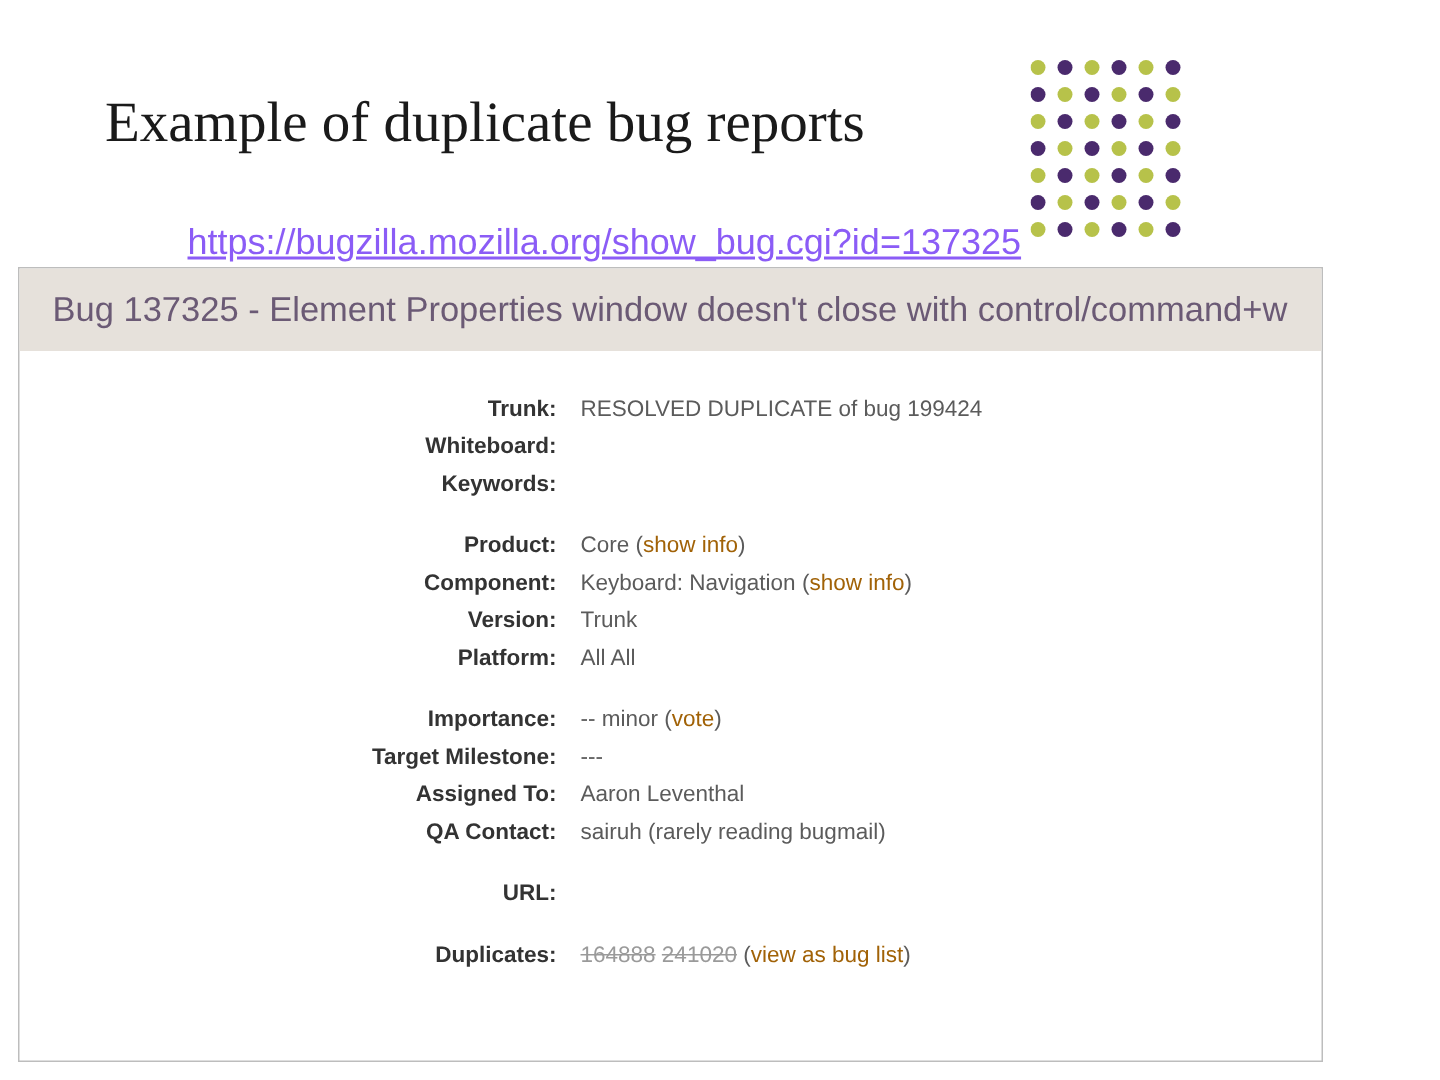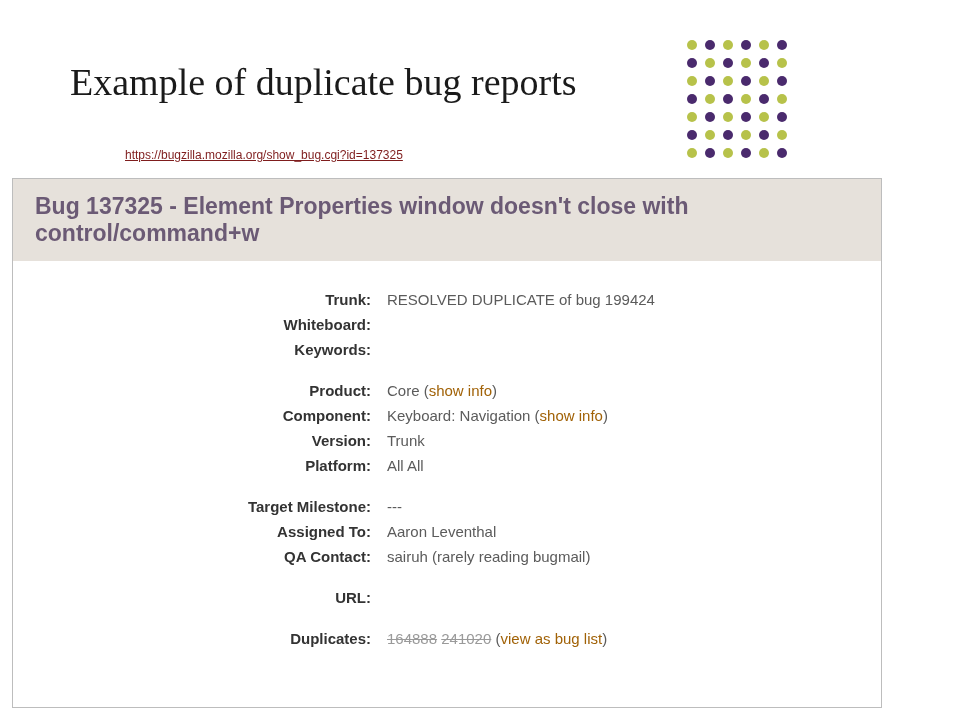--- a/index.html
+++ b/index.html
@@ -22,22 +22,22 @@
     top: 60px;
     left: 70px;
     font-family: "Comic Sans MS", "Comic Sans", cursive;
     font-size: 38px;
     color: #1a1a1a;
   }
   .url-link {
     position: absolute;
     top: 148px;
     left: 125px;
-    font-size: 12px;
-    color: #7f1d1d;
+    font-size: 24px;
+    color: #8b5cf6;
     text-decoration: underline;
   }
   .decoration {
     position: absolute;
     top: 40px;
     right: 40px;
     width: 110px;
     height: 135px;
     overflow: hidden;
   }
@@ -57,21 +57,21 @@
     background: #ffffff;
     border: 1px solid #bdbdbd;
     box-sizing: border-box;
   }
   .bug-header {
     background: #e6e1db;
     padding: 14px 22px;
     font-family: "Segoe UI", "Helvetica Neue", sans-serif;
     font-size: 23px;
     color: #6b5a75;
-    font-weight: 700;
+    font-weight: 400;
   }
   .bug-body {
     padding: 26px 0 0 0;
   }
   .field-row {
     display: flex;
     align-items: baseline;
     padding: 4px 0;
     font-family: "Segoe UI", "Helvetica Neue", sans-serif;
     font-size: 15px;
@@ -189,20 +189,24 @@
         <div class="field-value">Trunk</div>
       </div>
       <div class="field-row">
         <div class="field-label">Platform:</div>
         <div class="field-value">All All</div>
       </div>
 
       <div class="spacer-row"></div>
 
       <div class="field-row">
+        <div class="field-label">Importance:</div>
+        <div class="field-value"><span>-- minor (</span><span class="bz-link">vote</span><span>)</span></div>
+      </div>
+      <div class="field-row">
         <div class="field-label">Target Milestone:</div>
         <div class="field-value">---</div>
       </div>
       <div class="field-row">
         <div class="field-label">Assigned To:</div>
         <div class="field-value">Aaron Leventhal</div>
       </div>
       <div class="field-row">
         <div class="field-label">QA Contact:</div>
         <div class="field-value">sairuh (rarely reading bugmail)</div>

